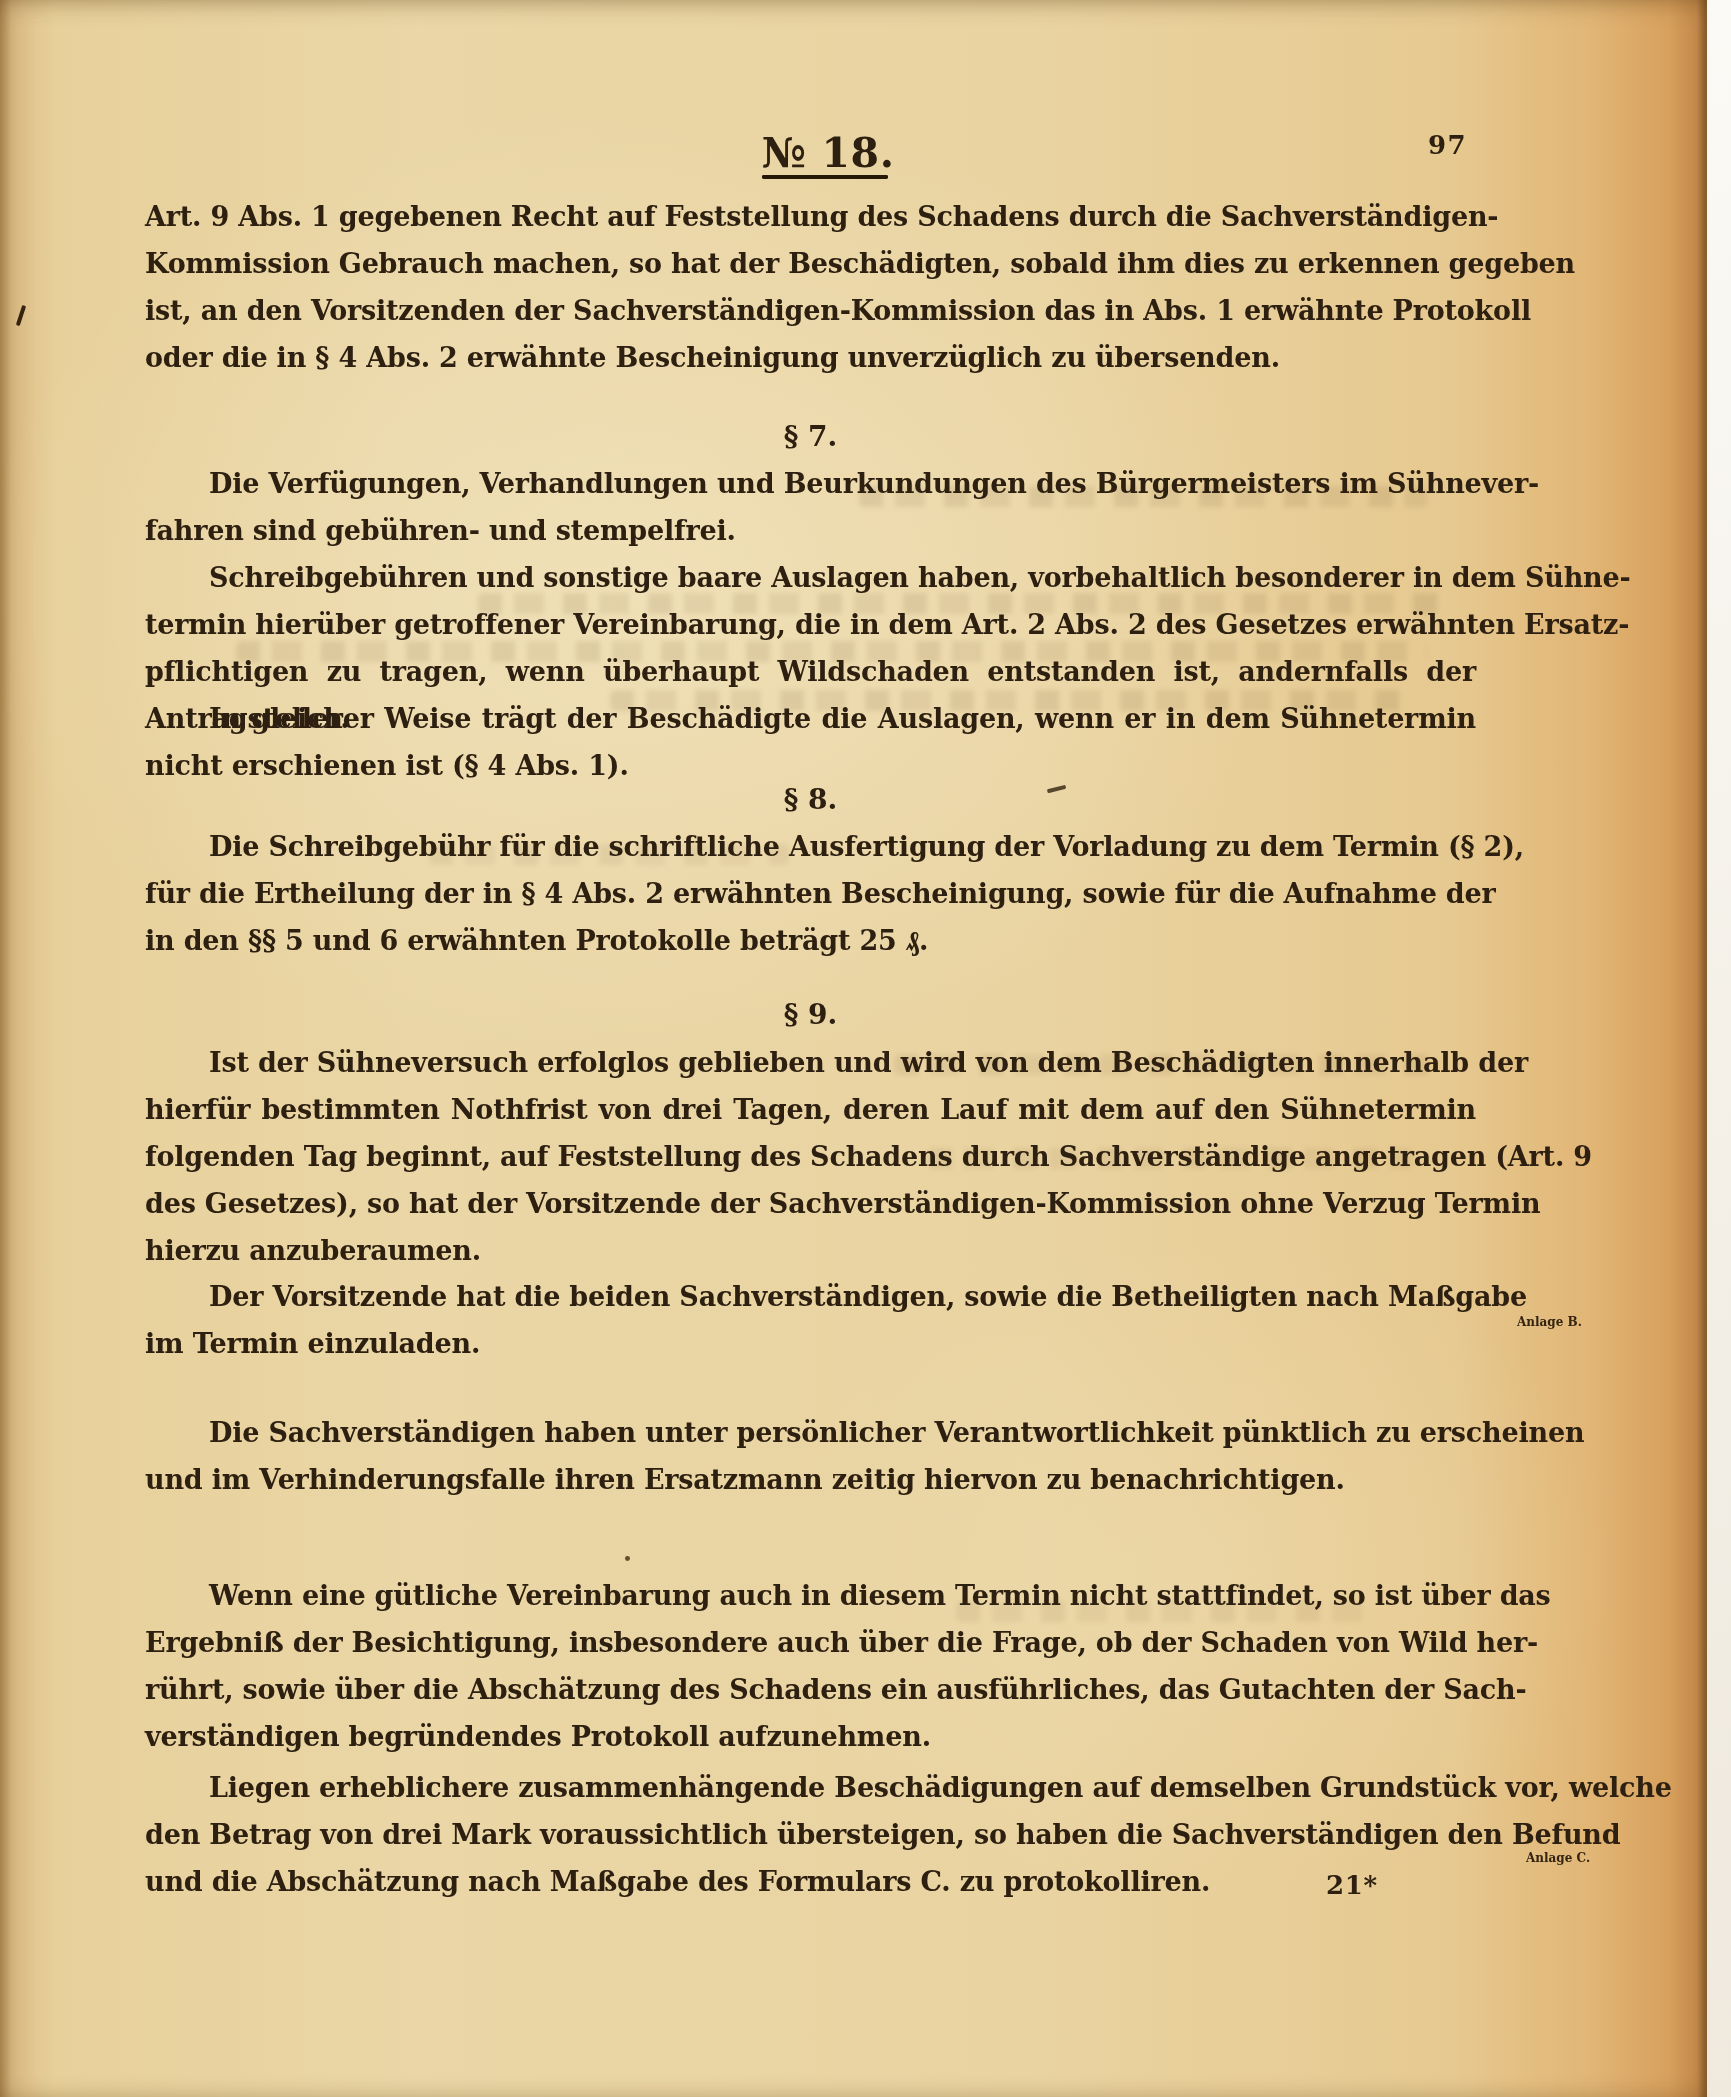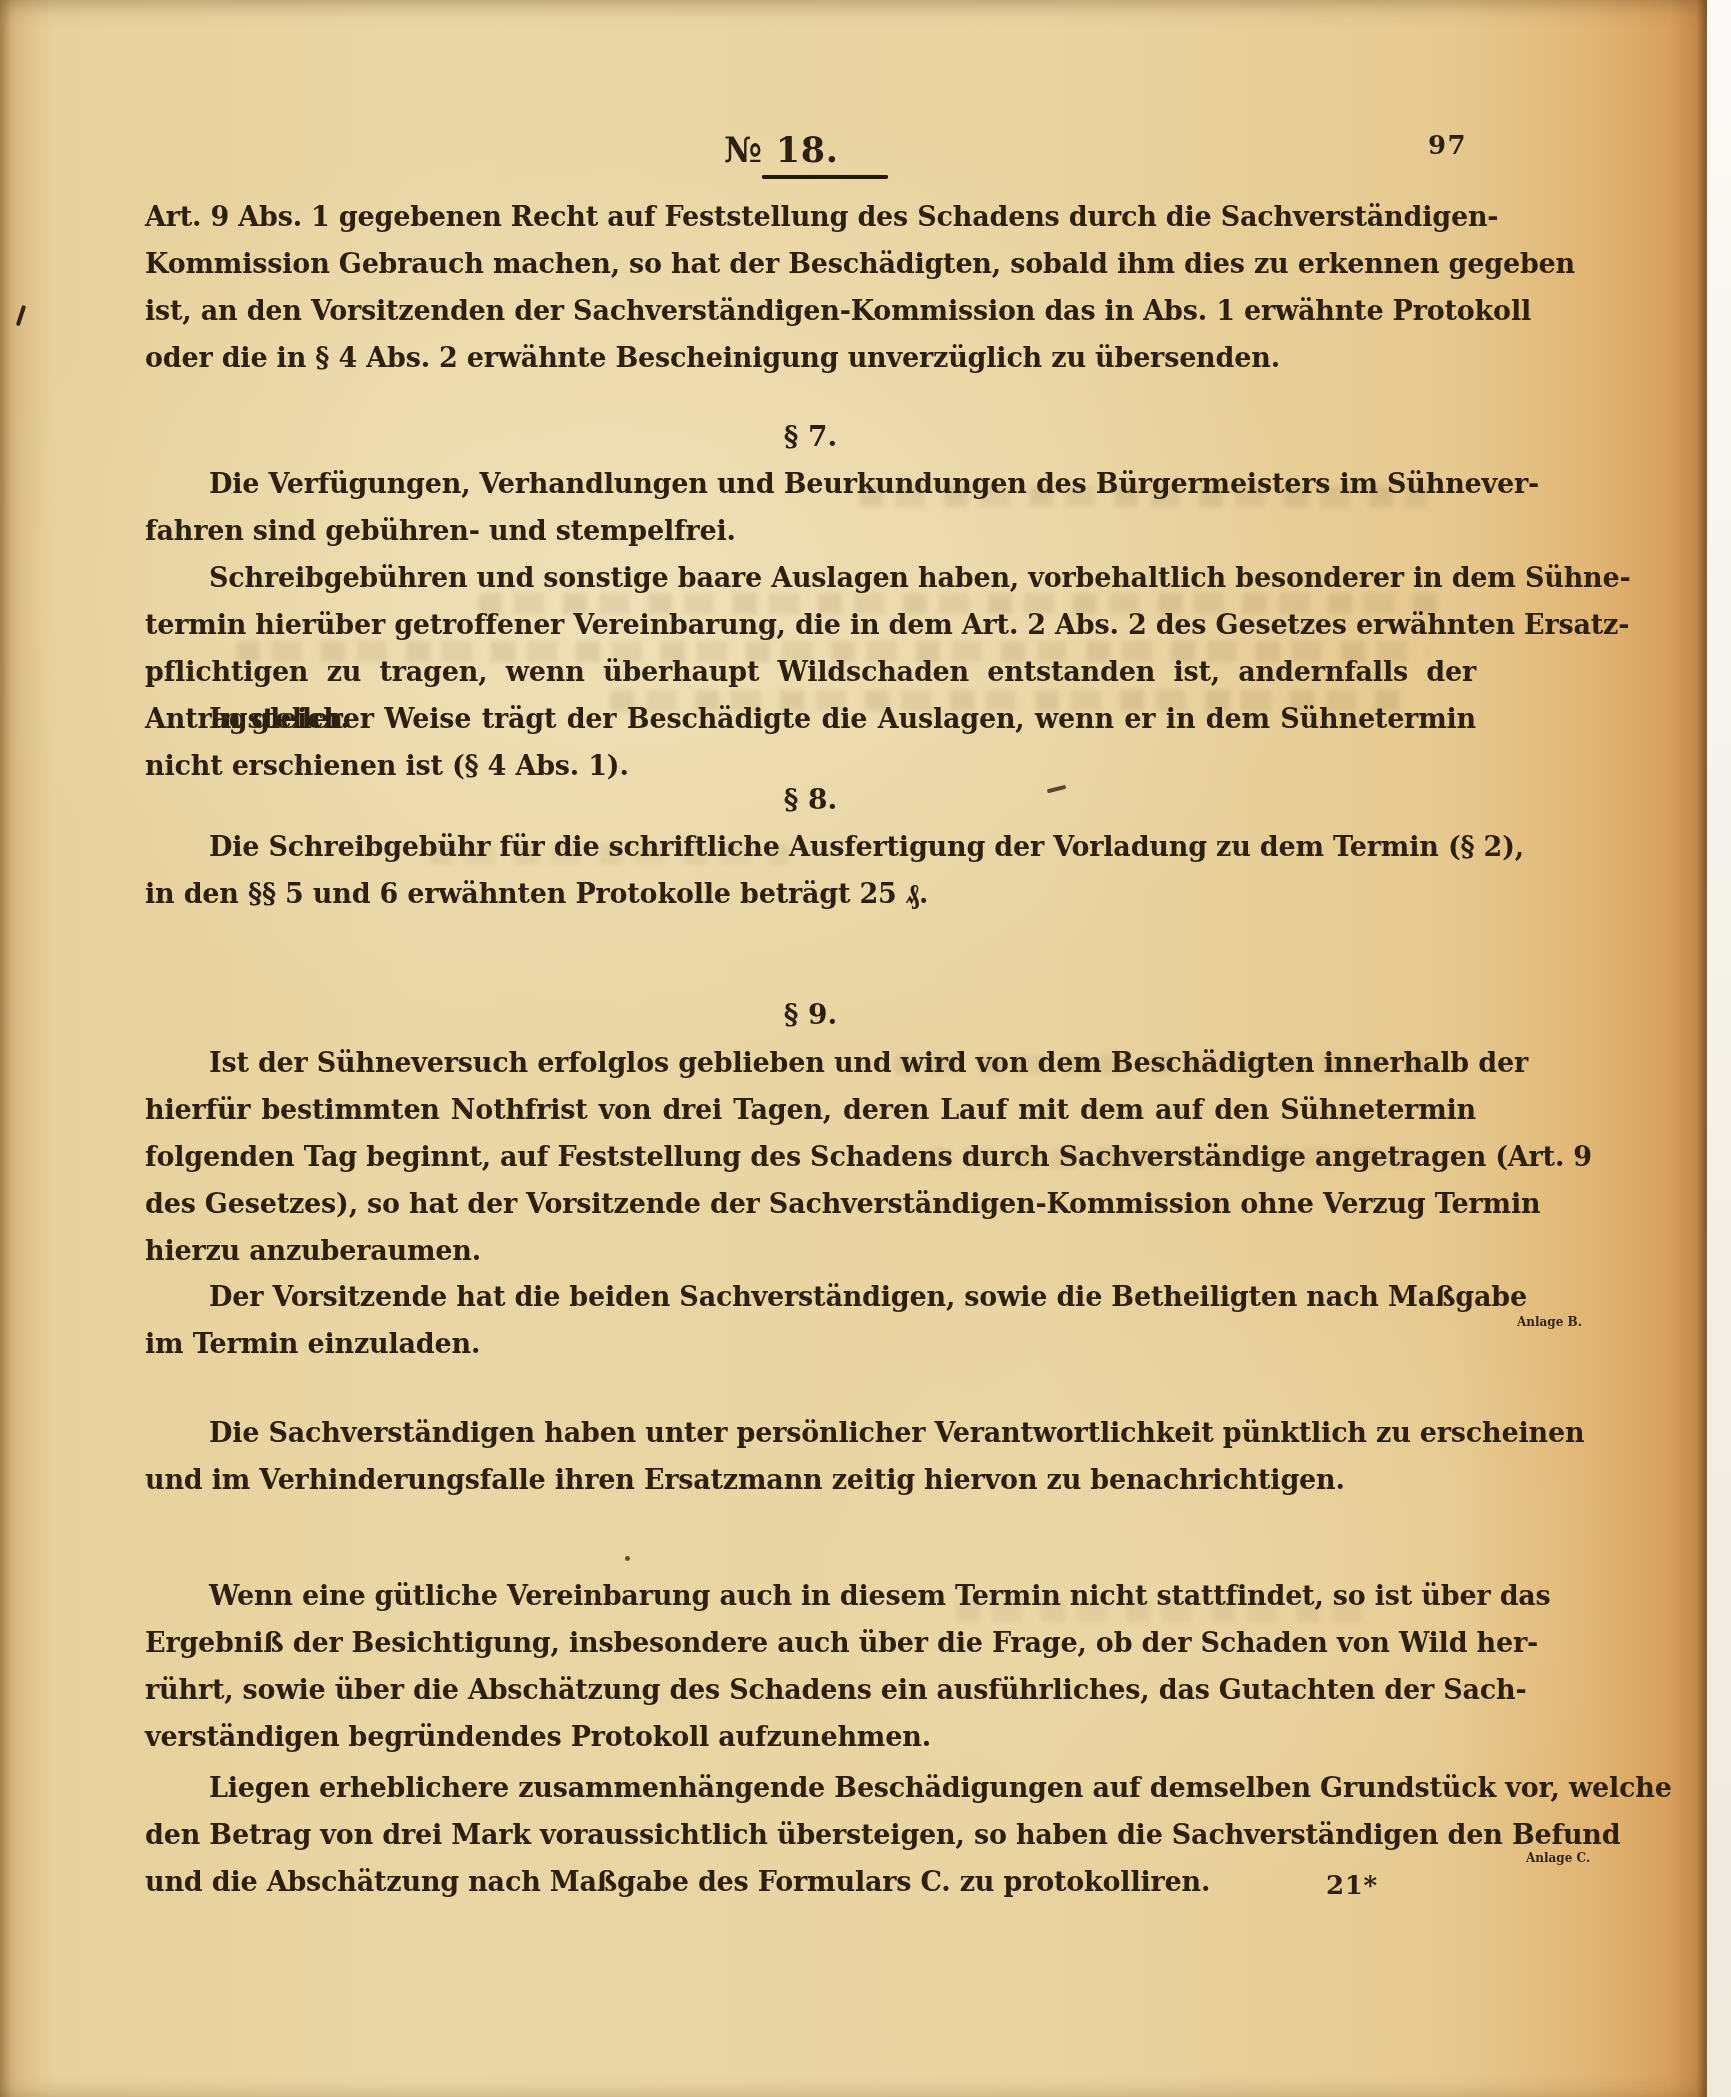--- a/index.html
+++ b/index.html
@@ -23,21 +23,21 @@
   .page::before{
     content:"";position:absolute;inset:0;
     box-shadow:
       inset 0 14px 25px -14px rgba(92,62,22,.45),
       inset 0 -12.5px 23.6px -15.2px rgba(92,62,22,.30),
       inset 18px 0 30.5px -18px rgba(92,62,22,.40);
   }
   
   .issue{
     position:absolute;left:724px;top:129px;width:208px;
-    font-size:35px;font-weight:bold;letter-spacing:0.7px;
+    font-size:41px;font-weight:bold;text-align:center;letter-spacing:0.7px;
   }
   .issue-rule{
     position:absolute;left:762px;top:175px;width:126px;height:4.2px;
     background:#241807;border-radius:1.4px;
   }
   .folio{
     position:absolute;left:1428px;top:130px;
     font-size:26px;font-weight:bold;letter-spacing:1.4px;
   }
   
@@ -129,20 +129,21 @@
       <div class="tl last">pflichtigen zu tragen, wenn überhaupt Wildschaden entstanden ist, andernfalls der Antragsteller.</div>
     </div>
     <div class="block para" style="top:695px">
       <div class="tl">In gleicher Weise trägt der Beschädigte die Auslagen, wenn er in dem Sühnetermin</div>
       <div class="tl last">nicht erschienen ist (§ 4 Abs. 1).</div>
     </div>
 
     <div class="block heading" style="top:776px">§ 8.</div>
     <div class="block para" style="top:823px">
       <div class="tl">Die Schreibgebühr für die schriftliche Ausfertigung der Vorladung zu dem Termin (§ 2),</div>
+      <div class="tl">für die Ertheilung der in § 4 Abs. 2 erwähnten Bescheinigung, sowie für die Aufnahme der</div>
       <div class="tl last">in den §§ 5 und 6 erwähnten Protokolle beträgt 25 ₰.</div>
     </div>
 
     <div class="block heading" style="top:991px">§ 9.</div>
     <div class="block para" style="top:1039px">
       <div class="tl">Ist der Sühneversuch erfolglos geblieben und wird von dem Beschädigten innerhalb der</div>
       <div class="tl">hierfür bestimmten Nothfrist von drei Tagen, deren Lauf mit dem auf den Sühnetermin</div>
       <div class="tl">folgenden Tag beginnt, auf Feststellung des Schadens durch Sachverständige angetragen (Art. 9</div>
       <div class="tl">des Gesetzes), so hat der Vorsitzende der Sachverständigen-Kommission ohne Verzug Termin</div>
       <div class="tl last">hierzu anzuberaumen.</div>

